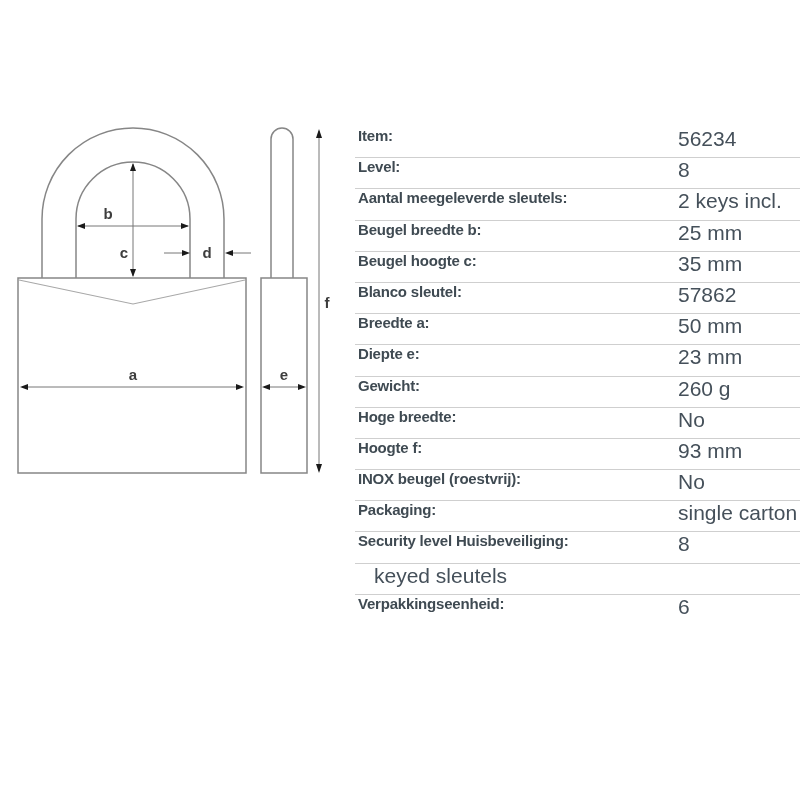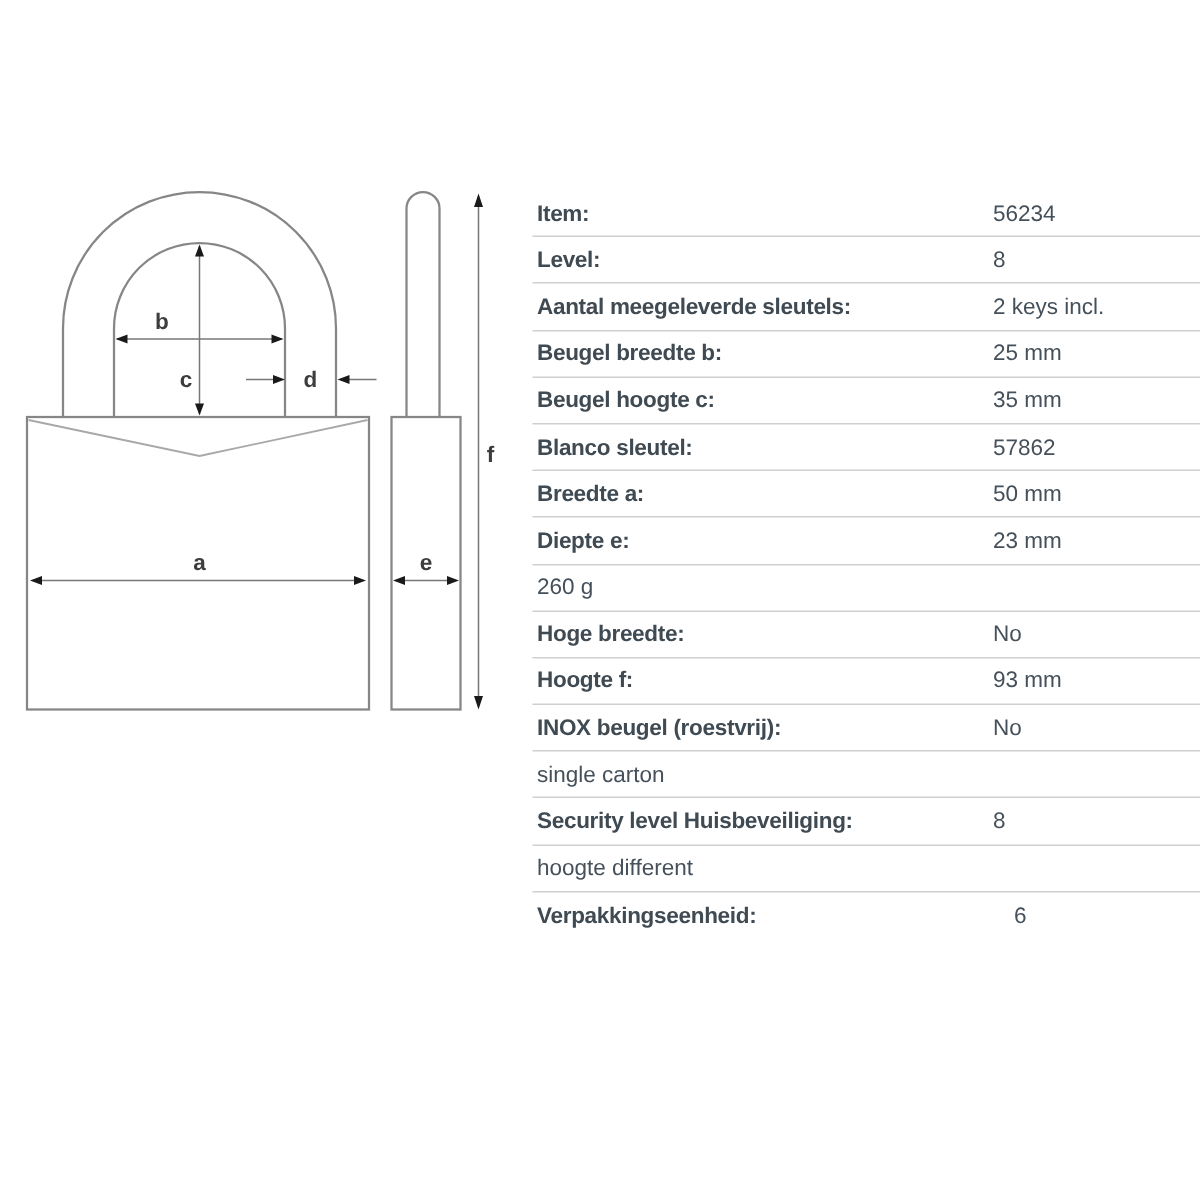--- a/index.html
+++ b/index.html
@@ -23,44 +23,44 @@
     height: 500px;
   }
   .spec-table {
     position: absolute;
     left: 355px;
     top: 127px;
     width: 445px;
   }
   .spec-row {
     display: flex;
-    align-items: center;
+    align-items: flex-start;
     height: 31.2px;
     box-sizing: border-box;
     border-bottom: 1px solid #cfcfcf;
     padding-left: 3px;
   }
   .spec-row:last-child {
     border-bottom: none;
-    gap: 14px;
   }
   .spec-label {
     flex: 0 0 304px;
     font-size: 15px;
     font-weight: bold;
     letter-spacing: -0.2px;
     color: #3f4a52;
     white-space: nowrap;
   }
   .spec-value {
     flex: 1;
-    font-size: 15px;
+    font-size: 21px;
     font-weight: normal;
     color: #45505a;
     white-space: nowrap;
+    margin-left: 16px;
   }
   .dim-label {
     font-size: 15px;
     font-weight: bold;
     fill: #3d3d3d;
   }
 </style>
 </head>
 <body>
 
@@ -139,43 +139,45 @@
     </div>
     <div class="spec-row">
       <span class="spec-label">Breedte a:</span>
       <span class="spec-value">50 mm</span>
     </div>
     <div class="spec-row">
       <span class="spec-label">Diepte e:</span>
       <span class="spec-value">23 mm</span>
     </div>
     <div class="spec-row">
+      <span class="spec-label">Gewicht:</span>
       <span class="spec-value">260 g</span>
     </div>
     <div class="spec-row">
       <span class="spec-label">Hoge breedte:</span>
       <span class="spec-value">No</span>
     </div>
     <div class="spec-row">
       <span class="spec-label">Hoogte f:</span>
       <span class="spec-value">93 mm</span>
     </div>
     <div class="spec-row">
       <span class="spec-label">INOX beugel (roestvrij):</span>
       <span class="spec-value">No</span>
     </div>
     <div class="spec-row">
+      <span class="spec-label">Packaging:</span>
       <span class="spec-value">single carton</span>
     </div>
     <div class="spec-row">
       <span class="spec-label">Security level Huisbeveiliging:</span>
       <span class="spec-value">8</span>
     </div>
     <div class="spec-row">
-      <span class="spec-value">hoogte different</span>
+      <span class="spec-value">keyed sleutels</span>
     </div>
     <div class="spec-row">
       <span class="spec-label">Verpakkingseenheid:</span>
       <span class="spec-value">6</span>
     </div>
   </div>
 
 </div>
 
 </body></html>

